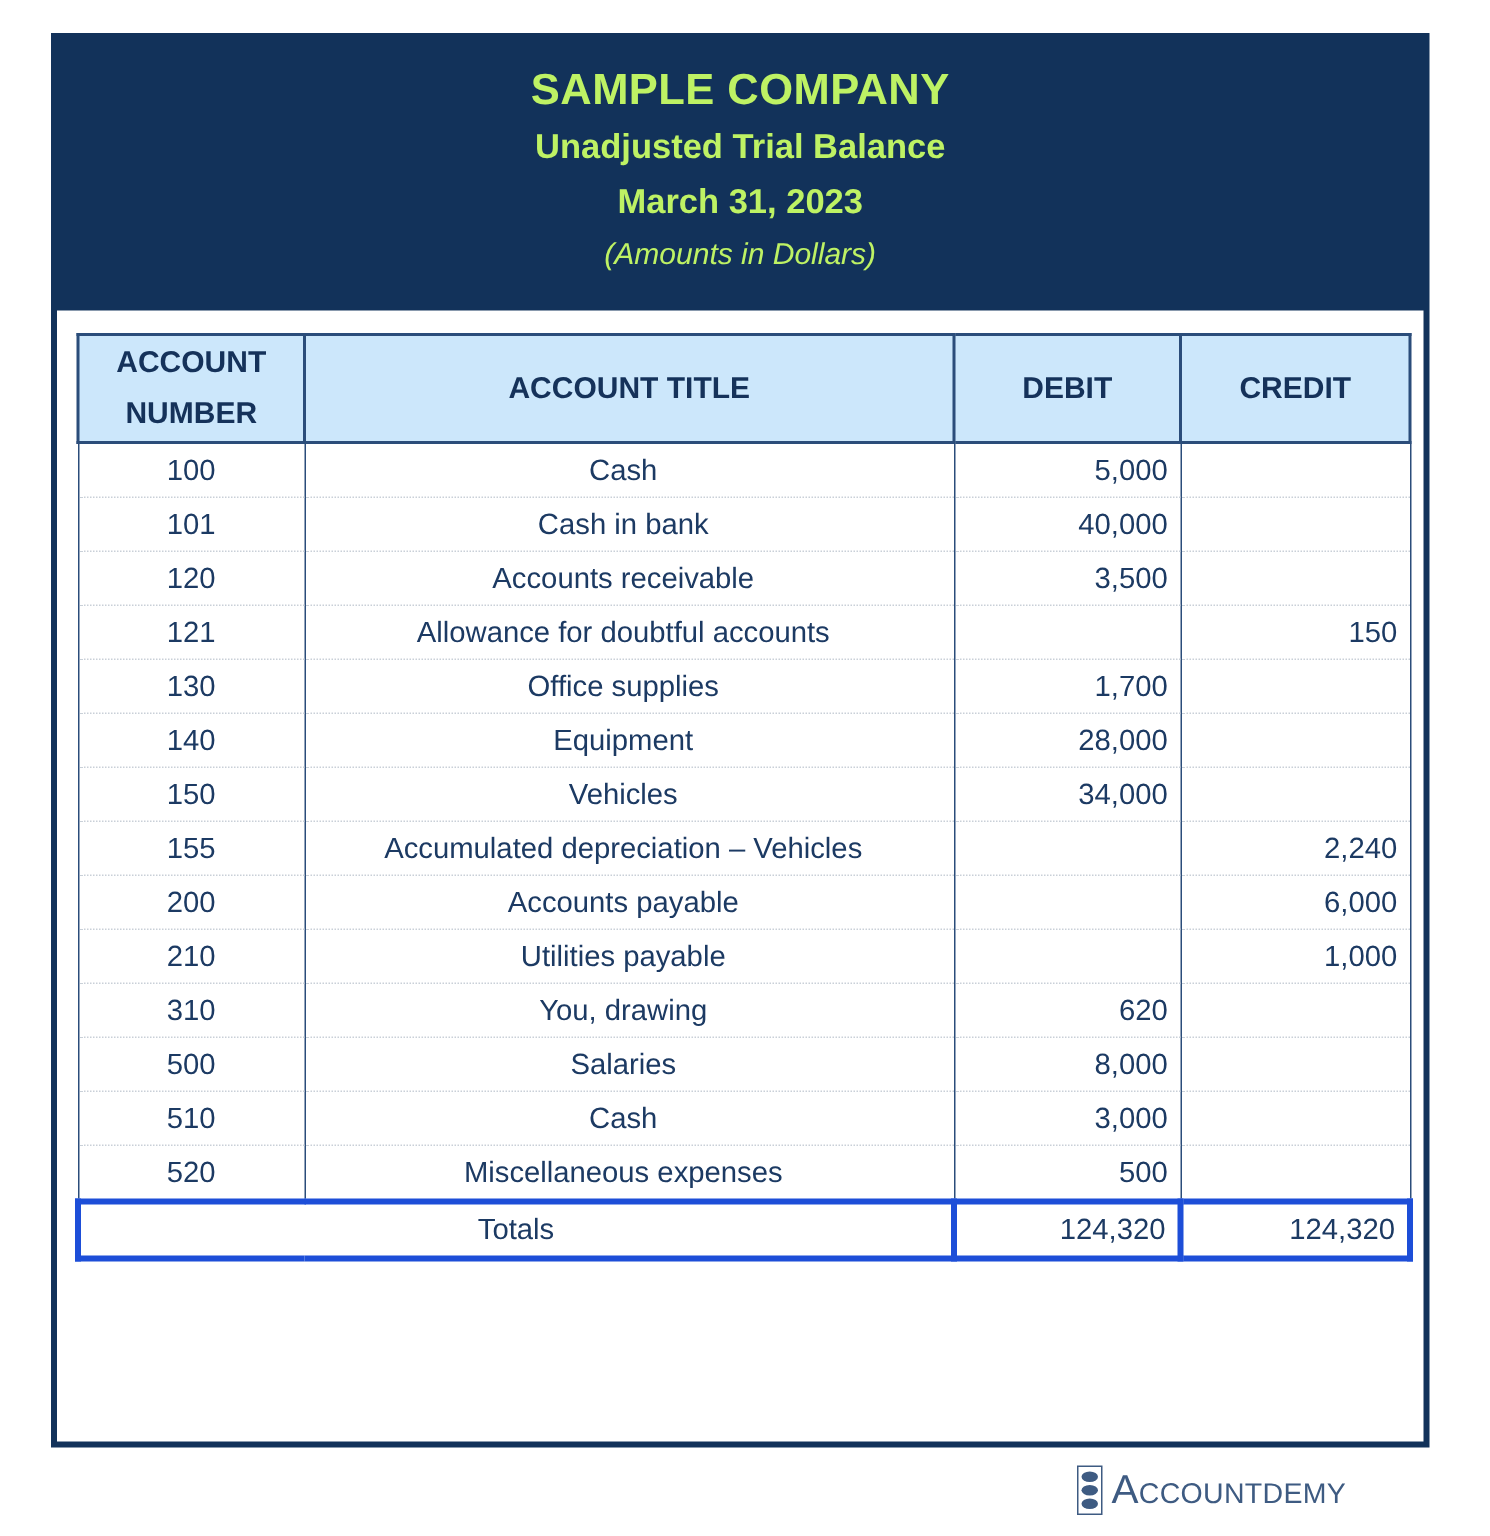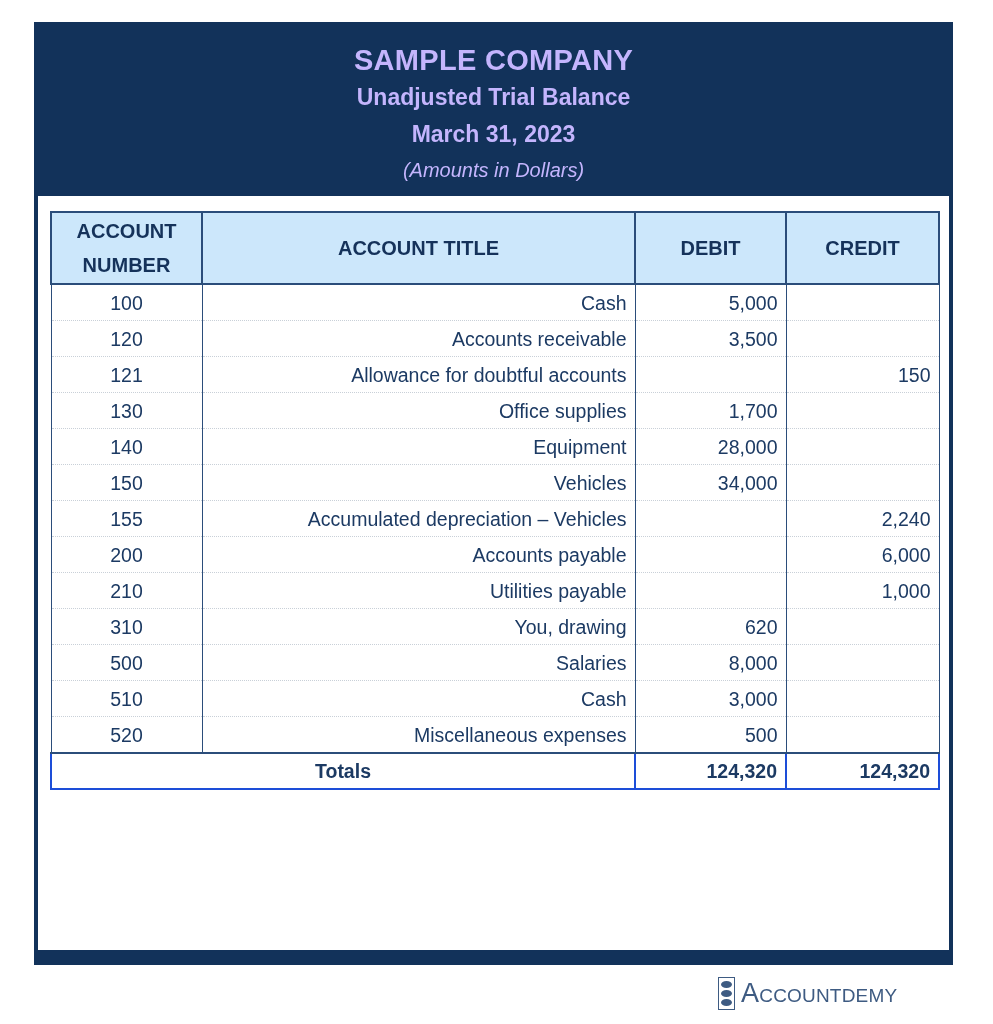--- a/index.html
+++ b/index.html
@@ -24,21 +24,21 @@
       background: #12325a;
       box-sizing: border-box;
     }
     .header {
       position: absolute;
       left: 0;
       top: 0;
       width: 100%;
       height: 185px;
       text-align: center;
-      color: #c4b5fd;
+      color: #bef264;
     }
     .company {
       position: absolute;
       left: 0; right: 0;
       top: 22px;
       font-size: 29px;
       font-weight: bold;
       letter-spacing: 0.3px;
     }
     .report-title {
@@ -58,21 +58,21 @@
     .report-note {
       position: absolute;
       left: 0; right: 0;
       top: 137px;
       font-size: 20px;
       font-style: italic;
     }
     .panel {
       position: absolute;
       left: 4px;
-      top: 174px;
+      top: 185px;
       width: 911px;
       height: 754px;
       background: #ffffff;
     }
     table.tb {
       position: absolute;
       left: 12px;
       top: 15px;
       width: 888px;
       border-collapse: collapse;
@@ -98,27 +98,27 @@
     table.tb tbody td {
       height: 35px;
       padding: 0 8px 0 4px;
       border-left: 1.5px solid #2b4d7a;
       border-right: 1.5px solid #2b4d7a;
       border-bottom: 1px dotted #c9d0d8;
       white-space: nowrap;
       line-height: 34px;
     }
     table.tb tbody td.num { text-align: center; padding: 0; }
-    table.tb tbody td.title { text-align: right; padding-left: 0; }
+    table.tb tbody td.title { text-align: center; padding-left: 0; }
     table.tb tbody td.amt { text-align: right; padding-right: 8px; padding-left: 40px; }
     table.tb tbody tr:last-child td { border-bottom: 2px solid #2b4d7a; }
     table.tb tfoot td {
       height: 34px;
-      border: 2px solid #1d4ed8;
-      font-weight: bold;
+      border: 4px solid #1d4ed8;
+      font-weight: normal;
       padding: 0 8px;
       line-height: 34px;
     }
     table.tb tfoot td.totals-label { text-align: center; }
     table.tb tfoot td.amt { text-align: right; }
     .logo {
       position: absolute;
       left: 718px;
       top: 975px;
       height: 36px;
@@ -180,20 +180,26 @@
         </tr>
       </thead>
       <tbody id="tb-body">
       <tr>
             <td class="num">100</td>
             <td class="title">Cash</td>
             <td class="amt">5,000</td>
             <td class="amt"></td>
           </tr>
           <tr>
+            <td class="num">101</td>
+            <td class="title">Cash in bank</td>
+            <td class="amt">40,000</td>
+            <td class="amt"></td>
+          </tr>
+          <tr>
             <td class="num">120</td>
             <td class="title">Accounts receivable</td>
             <td class="amt">3,500</td>
             <td class="amt"></td>
           </tr>
           <tr>
             <td class="num">121</td>
             <td class="title">Allowance for doubtful accounts</td>
             <td class="amt"></td>
             <td class="amt">150</td>

